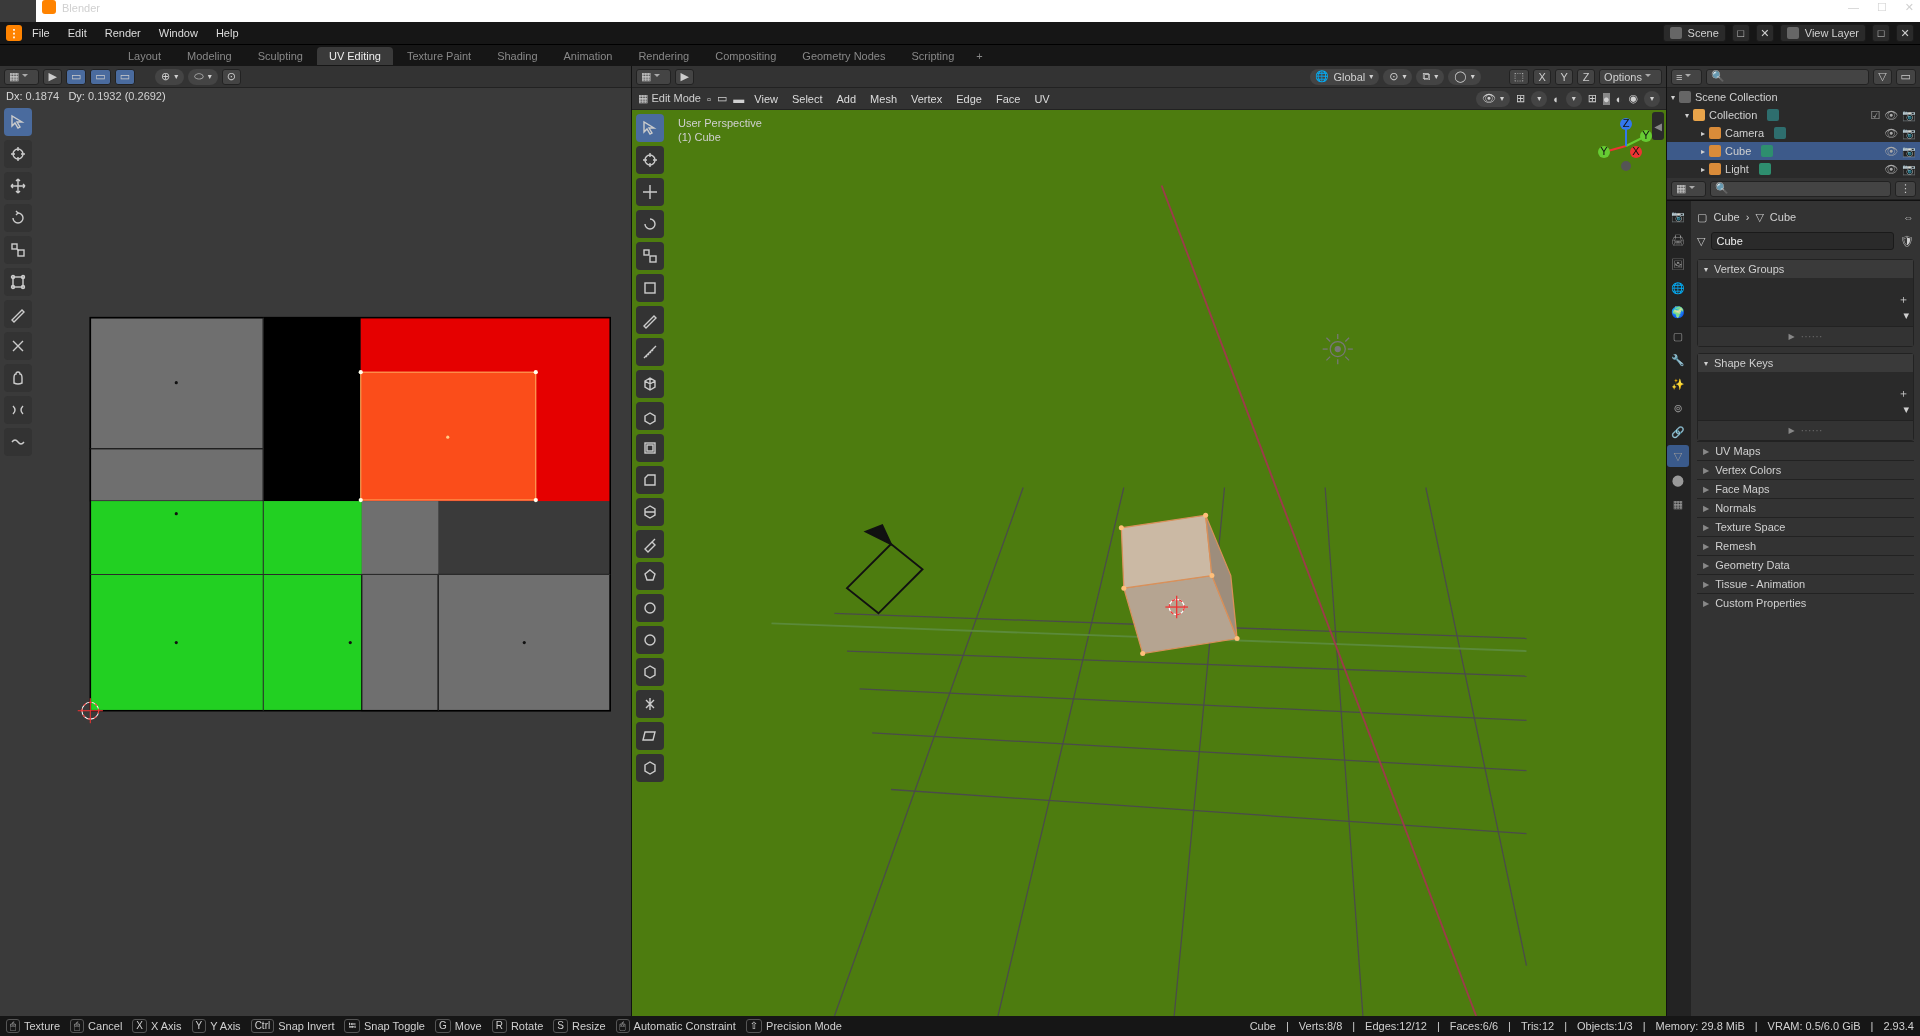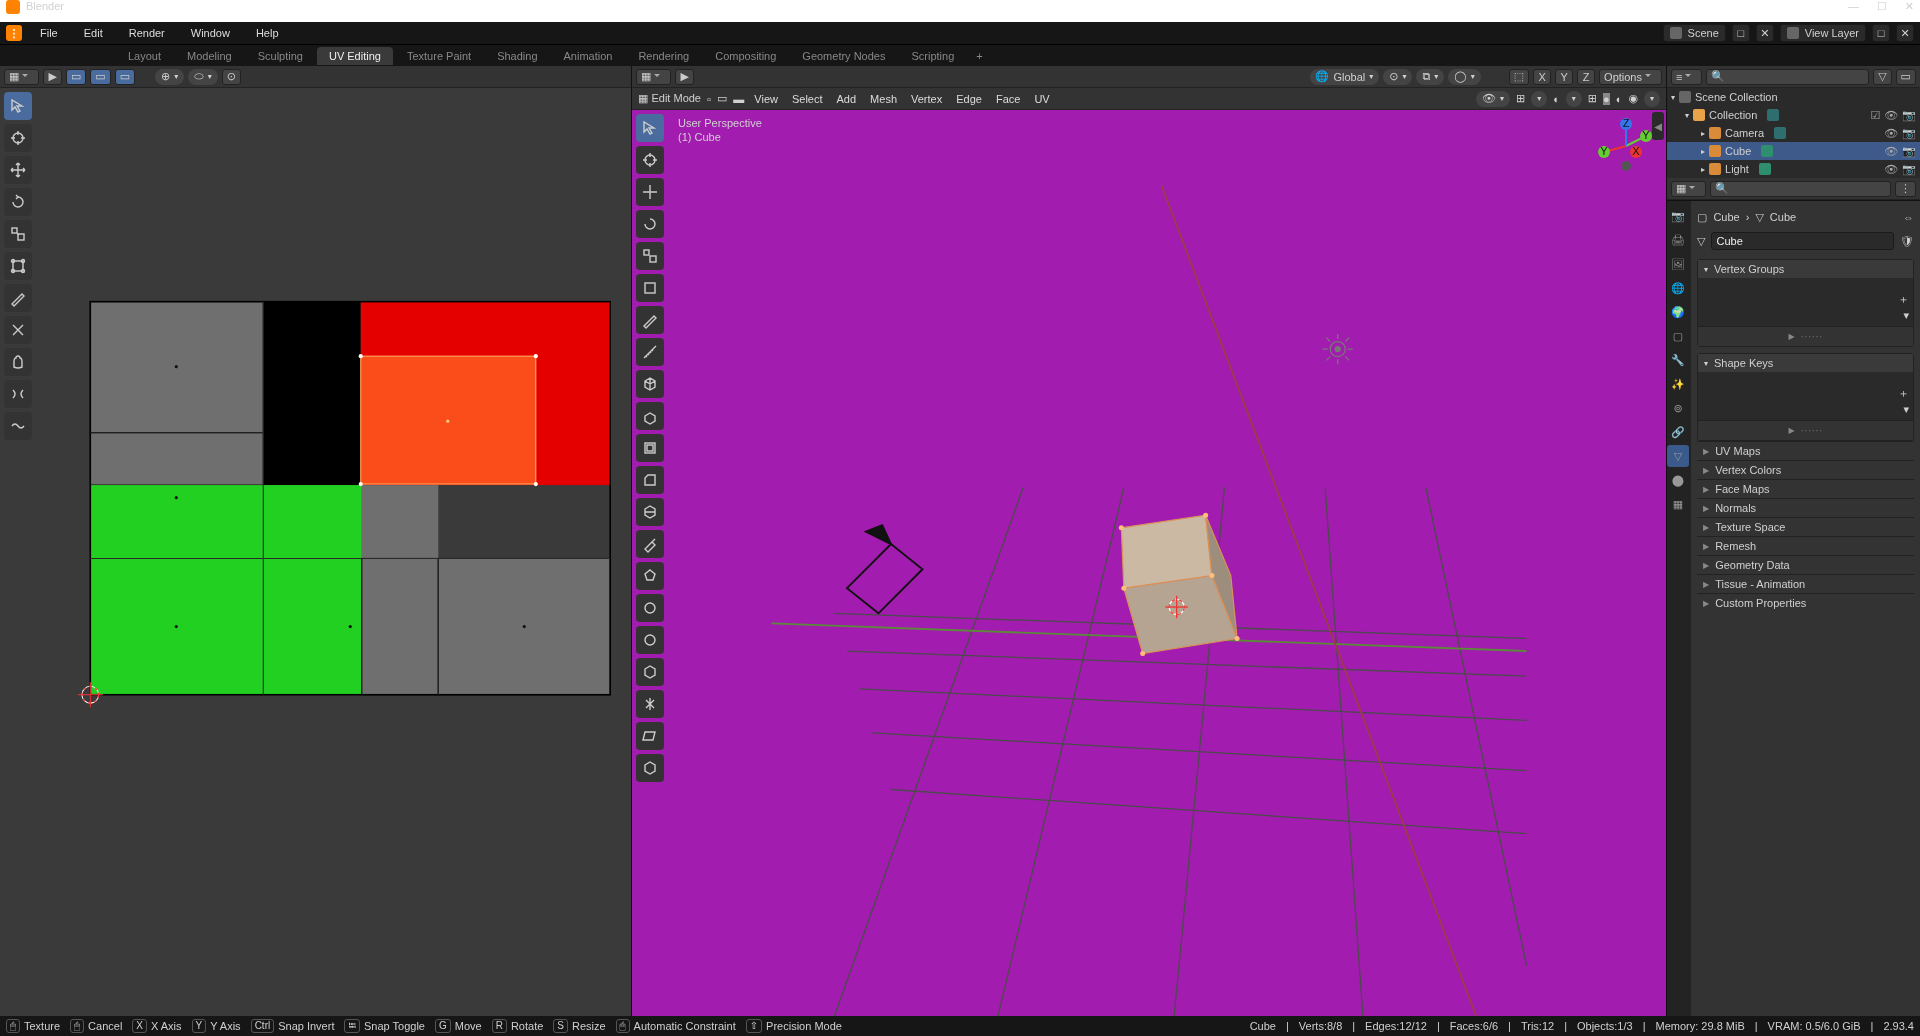--- a/index.html
+++ b/index.html
@@ -1,24 +1,24 @@
 <!DOCTYPE html>
 <html><head>
 <meta charset="utf-8">
 <style>
 * { margin: 0; padding: 0; box-sizing: border-box; font-family: -apple-system, "Segoe UI", Arial, sans-serif; font-size: 11px; color: #d0d0d0; user-select: none; }
 body { background: #3a3a3a; width: 1920px; height: 1036px; overflow: hidden; display: flex; flex-direction: column; }
 
-.titlebar { height: 22px; background: #fff; display: flex; align-items: flex-start; padding: 0 6px; color: #000; }
+.titlebar { height: 22px; background: #fff; display: flex; align-items: flex-end; padding: 8px 6px; color: #000; margin-left: 36px; }
 .titlebar .logo { width: 14px; height: 14px; background: #ff8300; border-radius: 3px; margin-right: 6px; }
 .titlebar .wincontrols { margin-left: auto; display: flex; gap: 18px; font-size: 14px; color: #444; }
 
 .menubar { height: 22px; background: #161616; display: flex; align-items: center; padding: 0 6px; gap: 2px; }
 .menubar .logo { width: 16px; height: 16px; background: #ff8300; border-radius: 3px; display: flex; align-items: center; justify-content: center; color: #fff; font-weight: bold; }
-.menubar .mitem { padding: 2px 8px; color: #ddd; border-radius: 2px; margin-left: 8px; }
+.menubar .mitem { padding: 2px 8px; color: #ddd; border-radius: 2px; }
 .menubar .right { margin-left: auto; display: flex; align-items: center; gap: 6px; }
 .menubar .scenebox { background: #2a2a2a; border: 1px solid #1a1a1a; border-radius: 3px; height: 18px; display: flex; align-items: center; padding: 0 6px; gap: 6px; }
 .menubar .iconbtn { width: 18px; height: 18px; background: #2a2a2a; border: 1px solid #1a1a1a; border-radius: 3px; display: flex; align-items: center; justify-content: center; }
 
 .tabsrow { height: 22px; background: #161616; display: flex; align-items: center; gap: 2px; padding-left: 116px; border-top: 1px solid #000; }
 .tabsrow .tab { padding: 3px 12px; color: #888; }
 .tabsrow .tab.active { background: #3a3a3a; color: #eee; border-radius: 4px 4px 0 0; }
 .tabsrow .plus { padding: 2px 8px; color: #888; }
 
 .main { flex: 1; display: flex; background: #3a3a3a; }
@@ -139,20 +139,23 @@
     <div class="hdr">
       <div class="hbtn drop">▦</div>
       <div class="hbtn">▶</div>
       <div class="hbtn accent">▭</div>
       <div class="hbtn accent">▭</div>
       <div class="hbtn accent">▭</div>
       <div style="width:12px"></div>
       <div class="pill">⊕<span style="font-size:8px">▾</span></div>
       <div class="pill">⬭<span style="font-size:8px">▾</span></div>
       <div class="hbtn">⊙</div>
+    </div>
+    <div class="statusline">
+      Dx: <span>0.1874</span>&nbsp;&nbsp;&nbsp;Dy: <span>0.1932</span> (<span>0.2692</span>)
     </div>
     <div class="panelbody">
 
       <div class="tcol">
         <div class="tb active">
             <svg viewBox="0 0 16 16">
               <path d="M2 2 L2 12 L5 9 L8 14 L10 13 L7 8 L12 8 Z"></path>
             </svg>
           </div>
         <div class="tb">
@@ -301,21 +304,21 @@
         </div>
       <div class="hbtn">⊞</div>
       <div class="hbtn" style="background:#888">●</div>
       <div class="hbtn">◐</div>
       <div class="hbtn">◉</div>
       <div class="pill">
           <span style="font-size:8px">▾</span>
         </div>
     </div>
 
-    <div class="panelbody" style="background:#a21caf">
+    <div class="panelbody" style="background:#4d7c0f">
 
       <div class="tcol">
         <div class="tb active">
             <svg viewBox="0 0 16 16">
               <path d="M2 2 L2 12 L5 9 L8 14 L10 13 L7 8 L12 8 Z"></path>
             </svg>
           </div>
         <div class="tb">
             <svg viewBox="0 0 16 16">
               <circle cx="8" cy="8" r="5"></circle>

